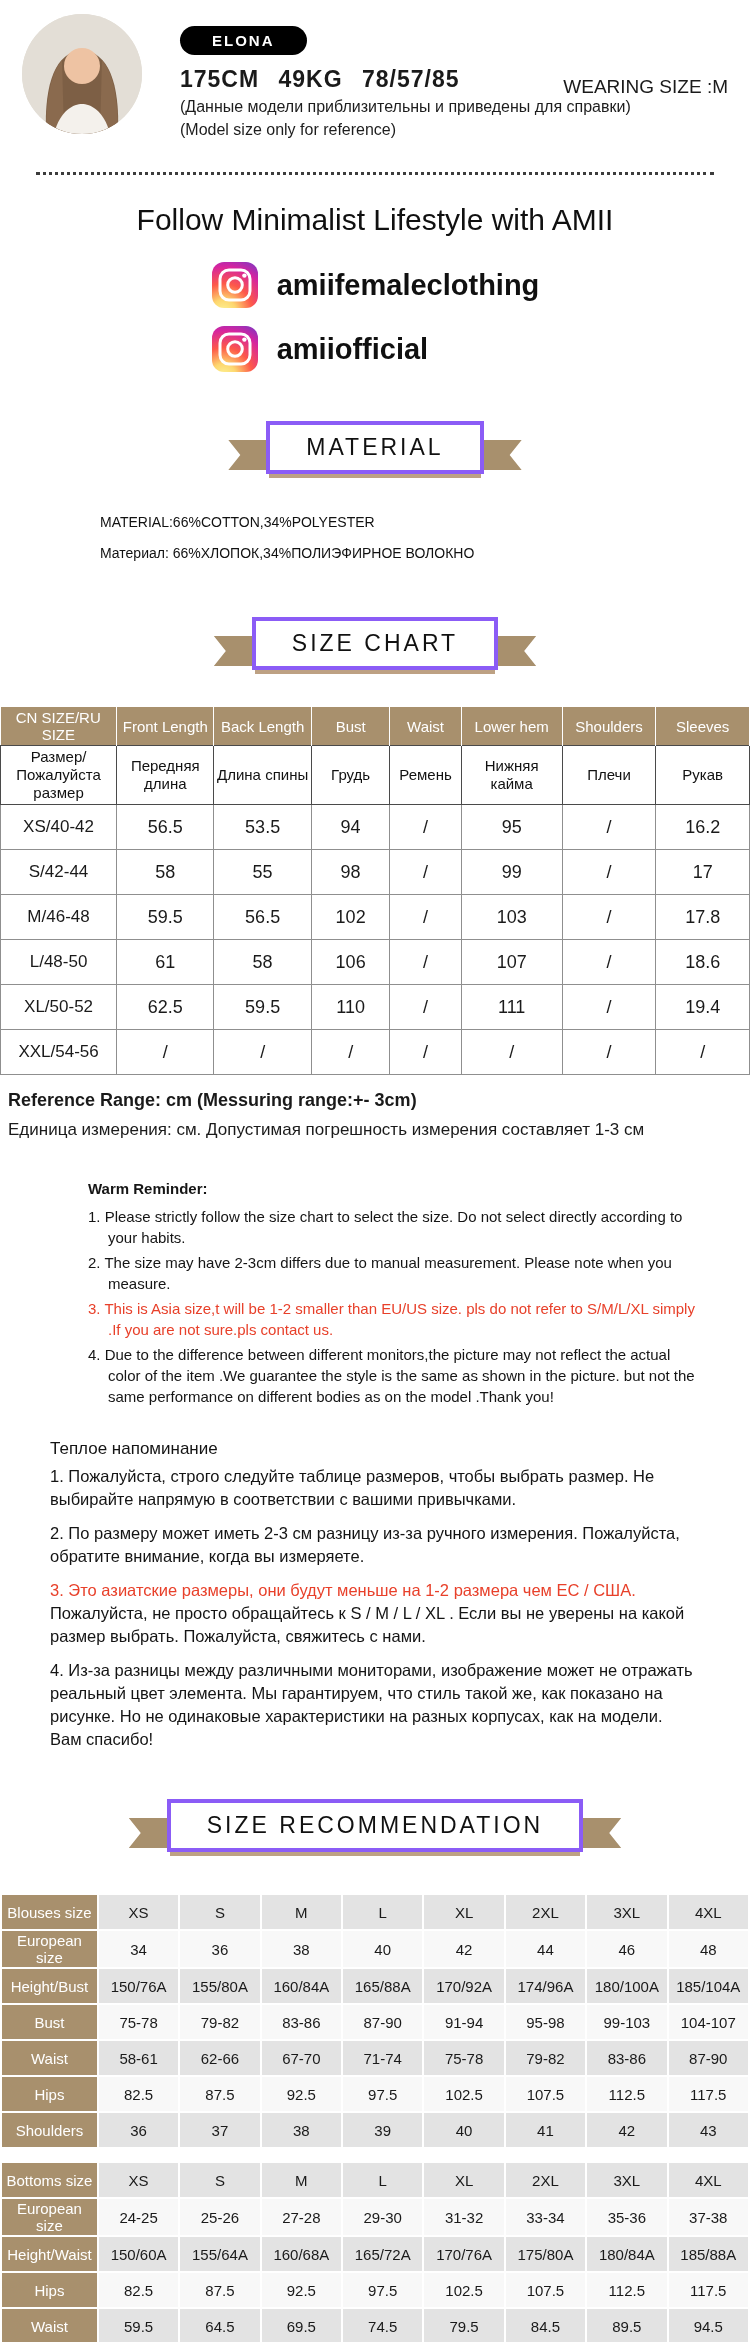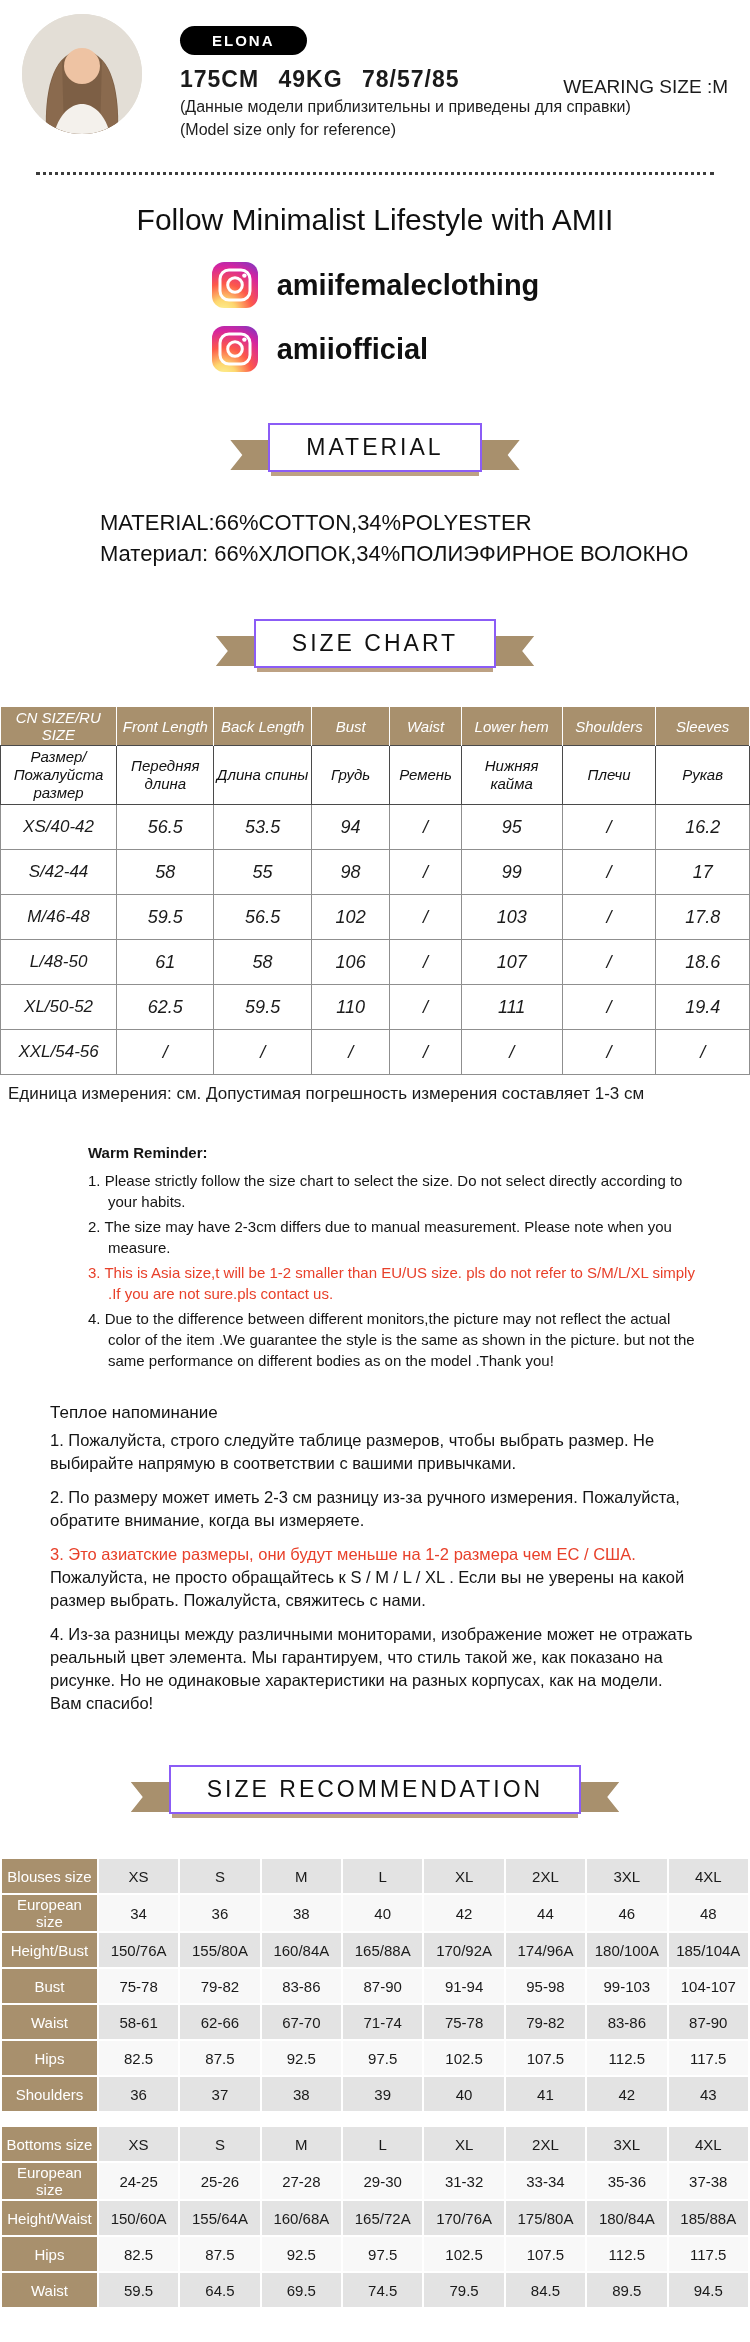--- a/index.html
+++ b/index.html
@@ -29,29 +29,29 @@
   .ig-list { width:fit-content; margin:24px auto 0; }
   .ig-row { display:flex; align-items:center; gap:18px; margin-bottom:16px; }
   .ig-icon { width:48px; height:48px; flex:0 0 48px; }
   .ig-handle { font-size:29px; font-weight:bold; color:#101010; }
 
   
   .ribbon { display:flex; justify-content:center; align-items:center; margin-top:48px; height:52px; }
   .ribbon .wing { width:48px; height:30px; background:var(--brown); position:relative; top:8px; }
   .ribbon .wing.left  { clip-path:polygon(0 0,100% 0,100% 100%,0 100%,12px 50%); margin-right:-10px; }
   .ribbon .wing.right { clip-path:polygon(0 0,100% 0,calc(100% - 12px) 50%,100% 100%,0 100%); margin-left:-10px; }
-  .ribbon .label { position:relative; z-index:2; background:#fff; border:2px solid #8b5cf6;
+  .ribbon .label { position:relative; z-index:2; background:#fff; border:4px solid #8b5cf6;
                    padding:9px 36px; font-size:23px; letter-spacing:3px; color:#111;
                    box-shadow:0 7px 0 -3px var(--brown-light); white-space:nowrap; }
 
   
-  .material-text { margin:34px 40px 0 100px; font-size:22px; line-height:31px; color:#111; }
-
-  
-  table.size-chart { width:750px; border-collapse:collapse; table-layout:fixed; margin-top:38px;font-style:italic; }
+  .material-text { margin:34px 40px 0 100px; font-size:14px; line-height:31px; color:#111; }
+
+  
+  table.size-chart { width:750px; border-collapse:collapse; table-layout:fixed; margin-top:38px; }
   .size-chart th, .size-chart td { text-align:center; vertical-align:middle; padding:2px; overflow:hidden; }
   .size-chart thead tr.head-en th { background:var(--brown); color:#fff; font-size:15px; font-weight:normal;
                                     height:36px; border-right:1px solid rgba(255,255,255,.65); }
   .size-chart thead tr.head-ru th { background:#fff; color:#111; font-size:15px; font-weight:normal;
                                     height:54px; border:1px solid #4a4a4a; line-height:18px; }
   .size-chart tbody td { height:45px; font-size:18px; background:#fff; border:1px solid #8f8f8f; }
   .size-chart tbody td:first-child { font-size:17px; }
 
   .ref-en { margin:15px 0 0 8px; font-size:18px; font-weight:bold; }
   .ref-ru { margin:9px 0 0 8px; font-size:17px; }
@@ -255,20 +255,21 @@
           <td>/</td>
           <td>/</td>
           <td>/</td>
           <td>/</td>
           <td>/</td>
           <td>/</td>
         </tr>
       </tbody>
   </table>
 
+  <div class="ref-en">Reference Range: cm (Messuring range:+- 3cm)</div>
   <div class="ref-ru">Единица измерения: см. Допустимая погрешность измерения составляет 1-3 см</div>
 
   <div class="reminder-en">
     <div class="title">Warm Reminder:</div>
     <div class="item">1. Please strictly follow the size chart to select the size. Do not select directly according to your habits.</div>
     <div class="item">2. The size may have 2-3cm differs due to manual measurement. Please note when you measure.</div>
     <div class="item red">3. This is Asia size,t will be 1-2 smaller than EU/US size. pls do not refer to S/M/L/XL simply .If you are not sure.pls contact us.</div>
     <div class="item">4. Due to the difference between different monitors,the picture may not reflect the actual color of the item .We guarantee the style is the same as shown in the picture. but not the same performance on different bodies as on the model .Thank you!</div>
   </div>
 

